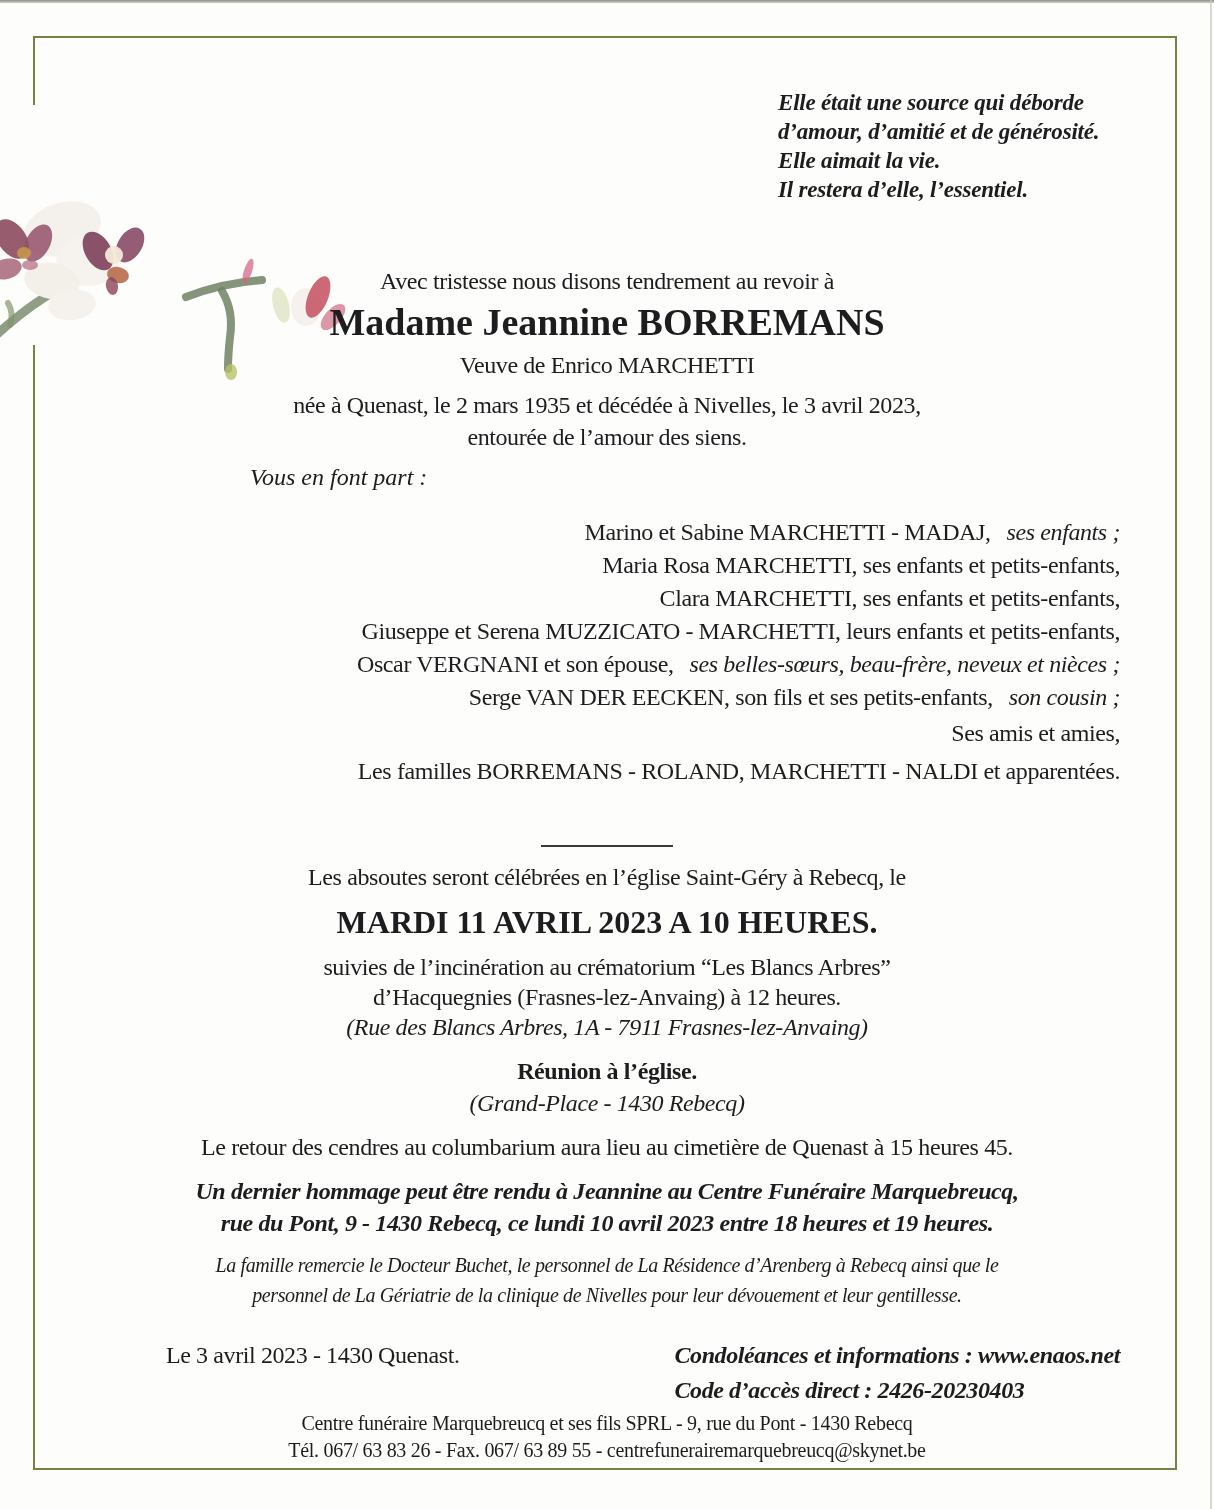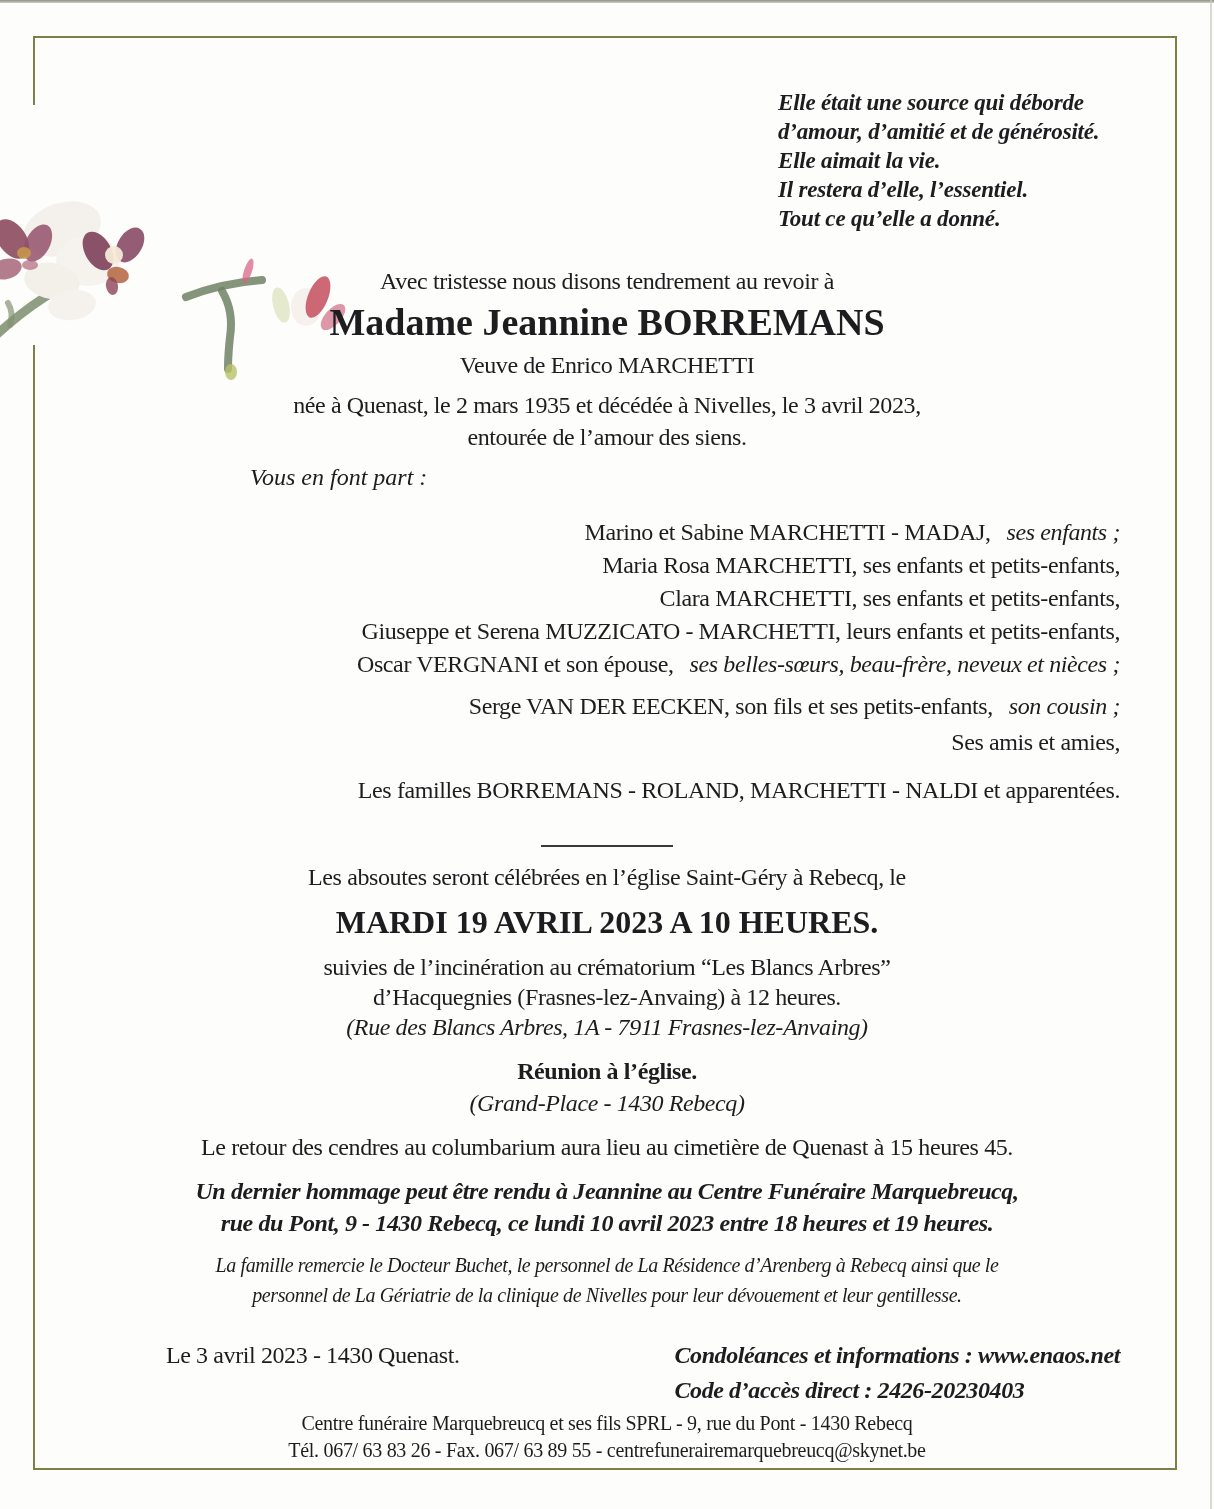--- a/index.html
+++ b/index.html
@@ -34,21 +34,21 @@
   .intro{top:268px}
   .deceased{top:300px;font-weight:bold;font-size:38px;letter-spacing:0}
   .widow{top:352px}
   .bd1{top:392px}
   .bd2{top:424px}
   .part-label{left:250px;top:464px;font-style:italic;font-size:24px}
 
   .family{left:166px;top:516px;width:954px}
   .fam-row{display:flex;justify-content:flex-end;align-items:baseline;line-height:33px;font-size:24px;letter-spacing:-0.4px}
   .fam-right{font-style:italic;text-align:right;white-space:nowrap;margin-left:16px}
-  .mt4{margin-top:0}.mt9{margin-top:9px}.mt6{margin-top:6px}.mt3{margin-top:3px}.mt5{margin-top:15px}
+  .mt4{margin-top:0}.mt9{}.mt6{margin-top:6px}.mt3{margin-top:3px}.mt5{margin-top:5px}
 
   .separator{left:50%;top:845px;width:132px;transform:translateX(-50%);border-top:2px solid #3a3a3a}
 
   .absoutes{top:864px}
   .mardi{top:904px;font-weight:bold;font-size:32px;letter-spacing:0}
   .crema1{top:954px}
   .crema2{top:984px}
   .crema-addr{top:1014px;font-style:italic}
   .reunion{top:1058px;font-weight:bold}
   .grandplace{top:1090px;font-style:italic}
@@ -109,21 +109,20 @@
     <ellipse cx="333" cy="132" rx="8" ry="16" fill="#d06b86" transform="rotate(42 333 132)" opacity="0.7"></ellipse>
     <ellipse cx="281" cy="120" rx="8" ry="18" fill="#dfe3c2" transform="rotate(-14 281 120)" opacity="0.8"></ellipse>
   </g>
 </svg>
 
 <div class="abs epigraph">
   <div>Elle était une source qui déborde</div>
   <div>d’amour, d’amitié et de générosité.</div>
   <div>Elle aimait la vie.</div>
   <div>Il restera d’elle, l’essentiel.</div>
-  <div>Tout ce qu’elle a donné.</div>
 </div>
 
 <div class="abs center body-line intro">Avec tristesse nous disons tendrement au revoir à</div>
 <div class="abs center deceased">Madame Jeannine BORREMANS</div>
 <div class="abs center body-line widow">Veuve de Enrico MARCHETTI</div>
 <div class="abs center body-line bd1">née à Quenast, le 2 mars 1935 et décédée à Nivelles, le 3 avril 2023,</div>
 <div class="abs center body-line bd2">entourée de l’amour des siens.</div>
 <div class="abs part-label">Vous en font part :</div>
 
 <div class="abs family">
@@ -152,21 +151,21 @@
     <span class="fam-left">Ses amis et amies,</span>
   </div>
   <div class="fam-row mt5">
     <span class="fam-left">Les familles BORREMANS - ROLAND, MARCHETTI - NALDI et apparentées.</span>
   </div>
 </div>
 
 <div class="abs separator"></div>
 
 <div class="abs center body-line absoutes">Les absoutes seront célébrées en l’église Saint-Géry à Rebecq, le</div>
-<div class="abs center mardi">MARDI 19 AVRIL 2023 A 10 HEURES.</div>
+<div class="abs center mardi">MARDI 11 AVRIL 2023 A 10 HEURES.</div>
 <div class="abs center body-line crema1">suivies de l’incinération au crématorium “Les Blancs Arbres”</div>
 <div class="abs center body-line crema2">d’Hacquegnies (Frasnes-lez-Anvaing) à 12 heures.</div>
 <div class="abs center body-line crema-addr">(Rue des Blancs Arbres, 1A - 7911 Frasnes-lez-Anvaing)</div>
 <div class="abs center body-line reunion">Réunion à l’église.</div>
 <div class="abs center body-line grandplace">(Grand-Place - 1430 Rebecq)</div>
 <div class="abs center body-line retour">Le retour des cendres au columbarium aura lieu au cimetière de Quenast à 15 heures 45.</div>
 
 <div class="abs center body-line tribute1">Un dernier hommage peut être rendu à Jeannine au Centre Funéraire Marquebreucq,</div>
 <div class="abs center body-line tribute2">rue du Pont, 9 - 1430 Rebecq, ce lundi 10 avril 2023 entre 18 heures et 19 heures.</div>
 

